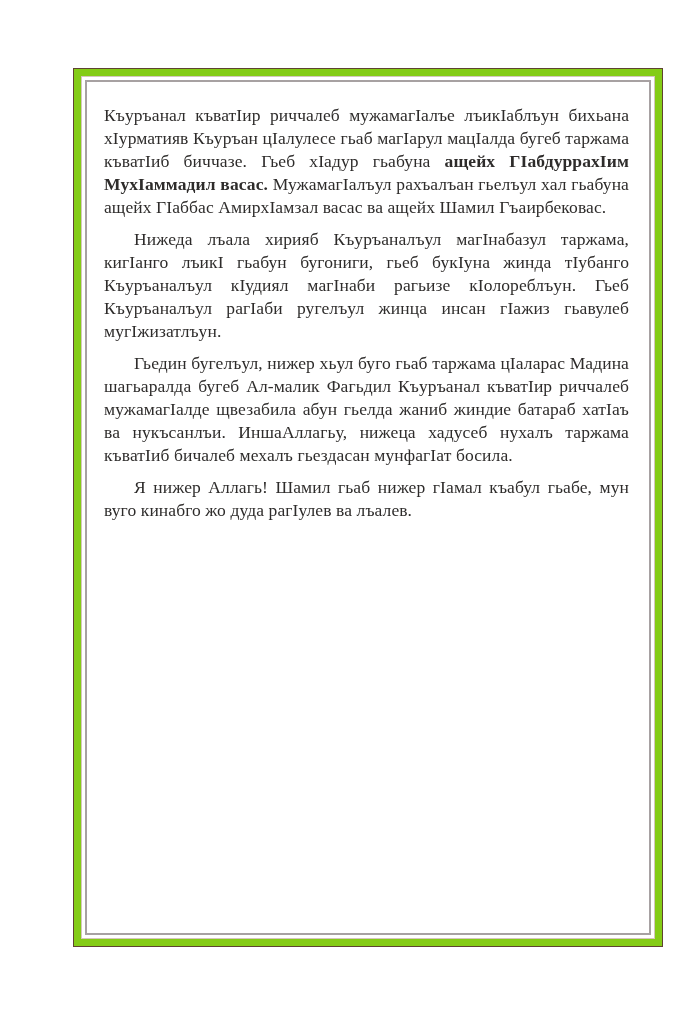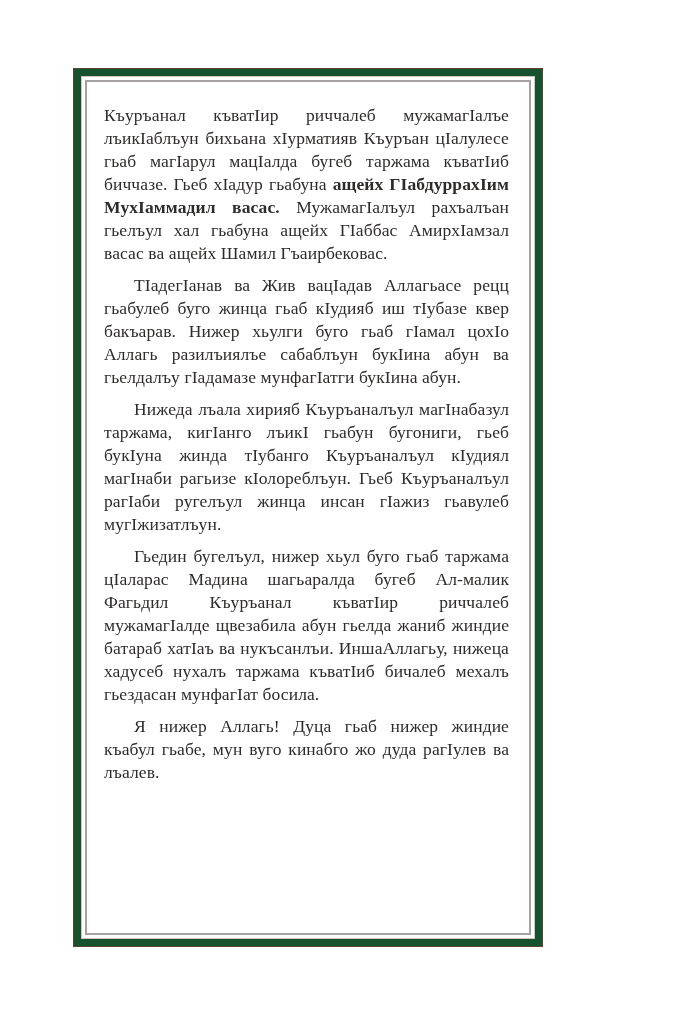--- a/index.html
+++ b/index.html
@@ -11,25 +11,25 @@
     height: 1024px;
     background: #ffffff;
     position: relative;
     font-family: "Liberation Serif", serif;
     overflow: hidden;
   }
   .frame {
     position: absolute;
     left: 73px;
     top: 68px;
-    width: 470px;
+    width: 590px;
     height: 879px;
     box-sizing: border-box;
     border: 1px solid #5e4331;
-    background: #14532d;
+    background: #84cc16;
     padding: 7px;
   }
   .frame-gap {
     box-sizing: border-box;
     height: 100%;
     background: #ffffff;
     border: 1px solid #d5c6bc;
     padding: 3px;
   }
   .page {
@@ -58,25 +58,24 @@
 </style>
 </head>
 <body>
 
 <div class="frame">
   <div class="frame-gap">
     <div class="page">
 
       <p class="para first"><span>Къуръанал къватIир риччалеб мужамагIалъе лъикIаблъун бихьана хIурматияв Къуръан цIалулесе гьаб магIарул мацIалда бугеб таржама къватIиб биччазе. Гьеб хIадур гьабуна </span><span class="bold">ащейх ГIабдуррахIим МухIаммадил васас.</span><span> МужамагIалъул рахъалъан гьелъул хал гьабуна ащейх ГIаббас АмирхIамзал васас ва ащейх Шамил Гъаирбековас.</span></p>
 
-      <p class="para"><span>ТIадегIанав ва Жив вацIадав Аллагьасе рецц гьабулеб буго жинца гьаб кIудияб иш тIубазе квер бакъарав. Нижер хьулги буго гьаб гIамал цохIо Аллагь разилъиялъе сабаблъун букIина абун ва гьелдалъу гIадамазе мунфагIатги букIина абун.</span></p>
 
       <p class="para"><span>Нижеда лъала хирияб Къуръаналъул магIнабазул таржама, кигIанго лъикI гьабун бугониги, гьеб букIуна жинда тIубанго Къуръаналъул кIудиял магIнаби рагьизе кIолореблъун. Гьеб Къуръаналъул рагIаби ругелъул жинца инсан гIажиз гьавулеб мугIжизатлъун.</span></p>
 
 
       <p class="para"><span>Гьедин бугелъул, нижер хьул буго гьаб таржама цIаларас Мадина шагьаралда бугеб Ал-малик Фагьдил Къуръанал къватIир риччалеб мужамагIалде щвезабила абун гьелда жаниб жиндие батараб хатIаъ ва нукъсанлъи. ИншаАллагьу, нижеца хадусеб нухалъ таржама къватIиб бичалеб мехалъ гьездасан мунфагIат босила.</span></p>
 
 
-      <p class="para"><span>Я нижер Аллагь! Дуца гьаб нижер жиндие къабул гьабе, мун вуго кинабго жо дуда рагIулев ва лъалев.</span></p>
+      <p class="para"><span>Я нижер Аллагь! Шамил гьаб нижер гIамал къабул гьабе, мун вуго кинабго жо дуда рагIулев ва лъалев.</span></p>
 
     </div>
   </div>
 </div>
 
 </body></html>

